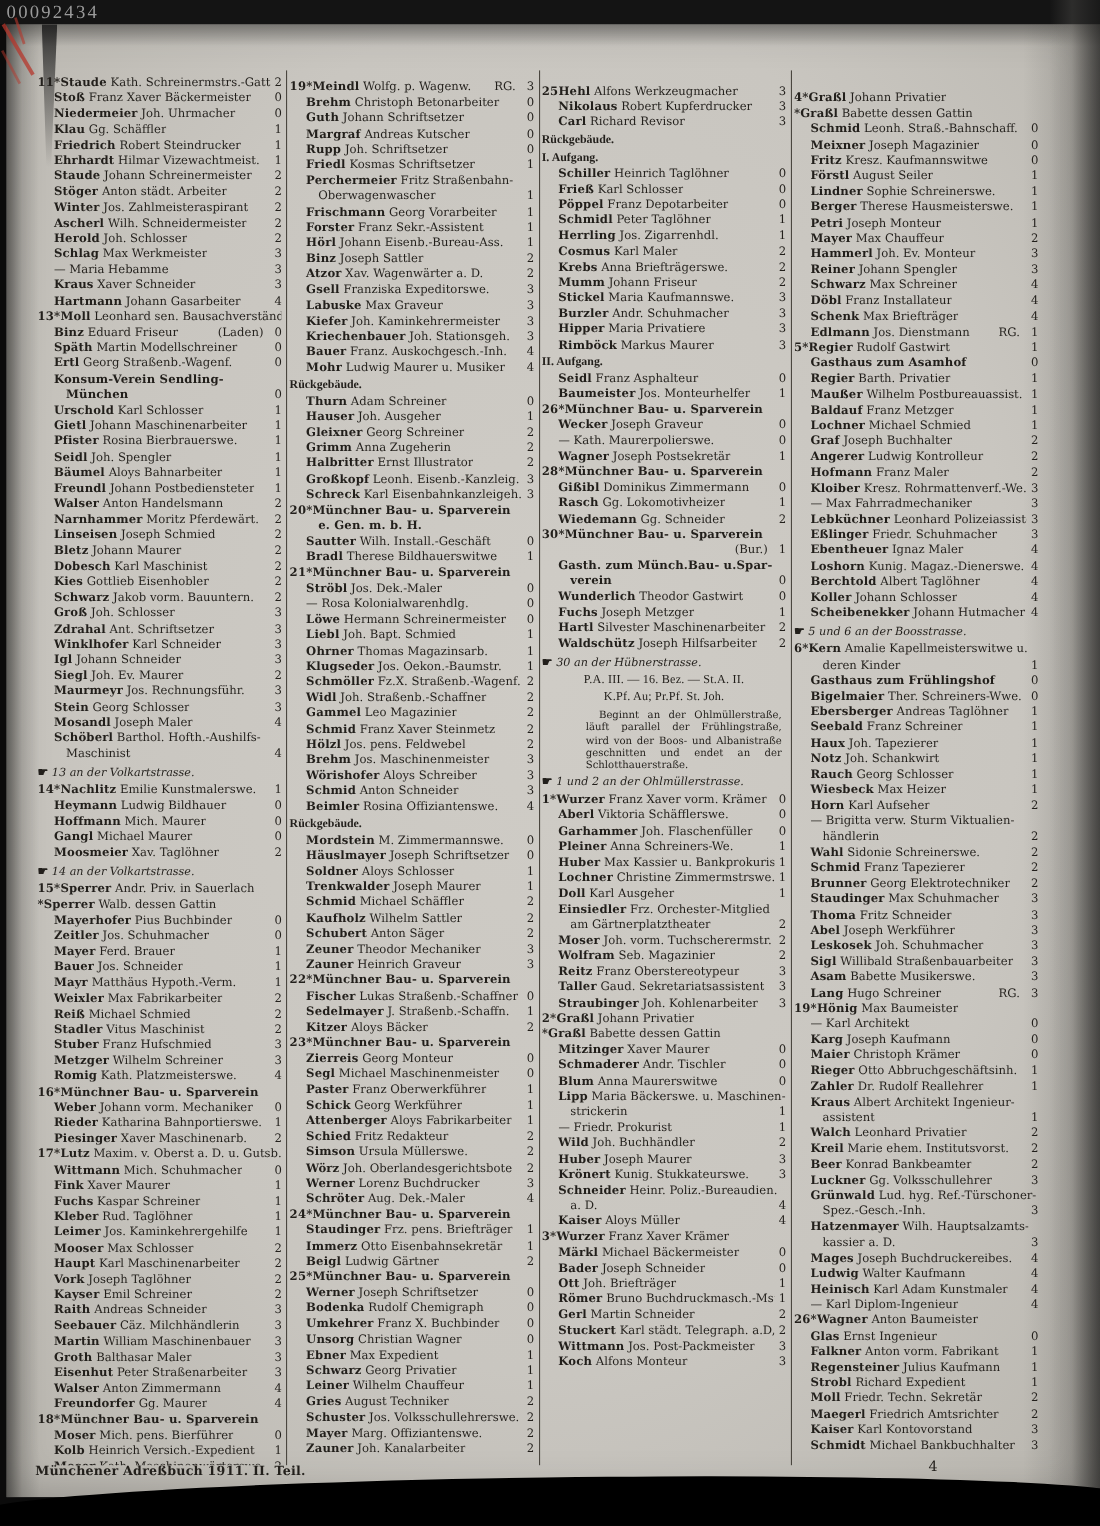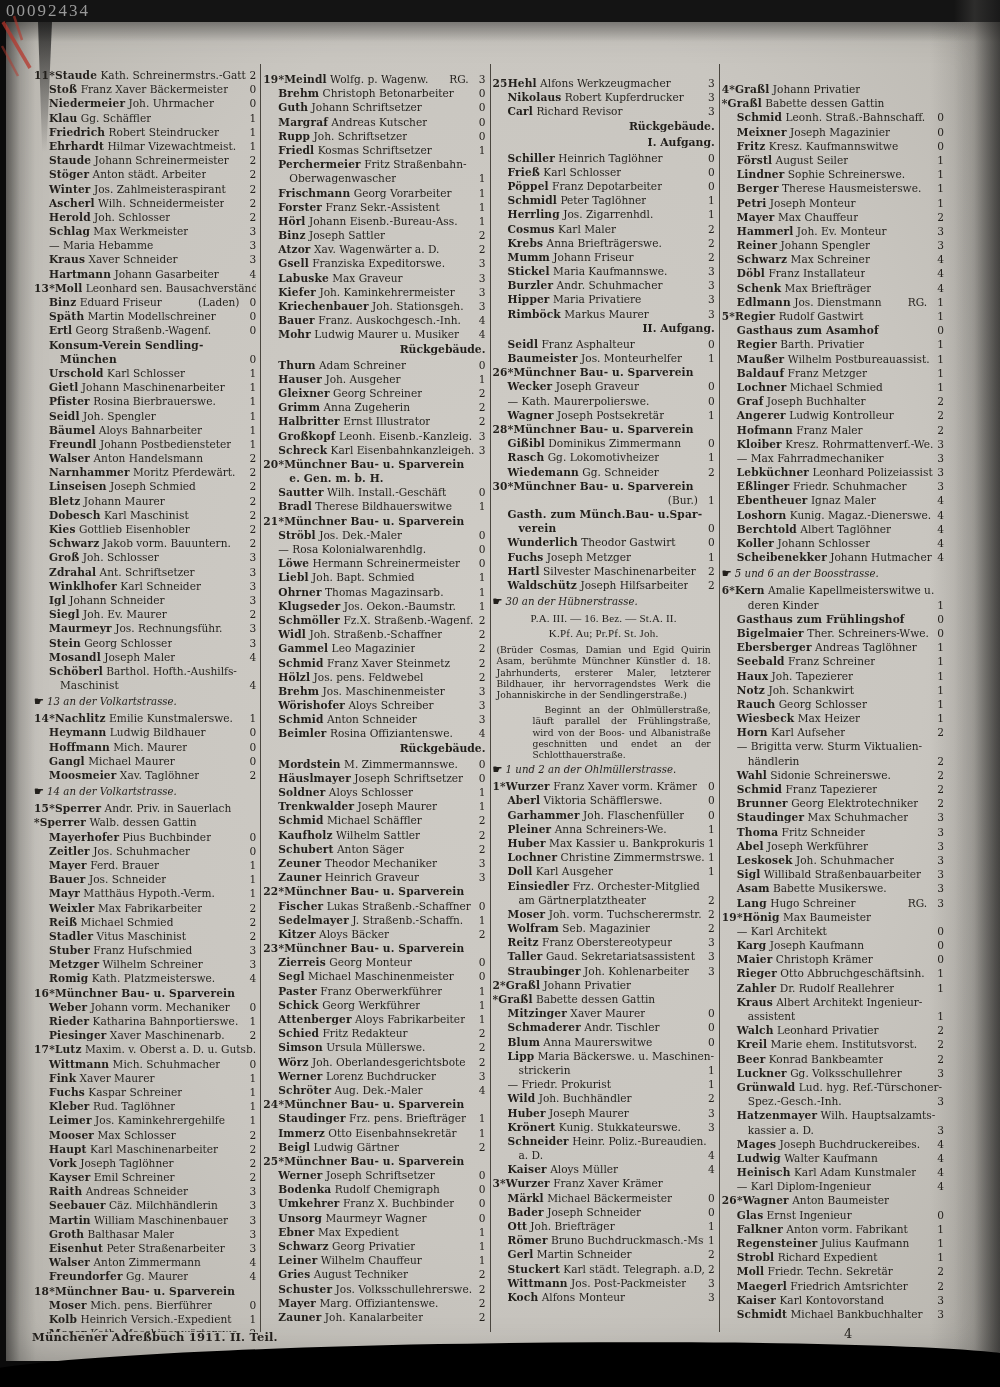--- a/index.html
+++ b/index.html
@@ -34,21 +34,21 @@
   .ln{position:relative;display:flex;height:14.2px;line-height:14.2px;font-size:10.6px;
       white-space:nowrap;overflow:hidden;}
   .ln.noNum{padding-left:15px;}
   .ln.cont{padding-left:26px;}
   .num{font-weight:700;letter-spacing:.2px;flex:0 0 auto;}
   .nm{font-weight:700;letter-spacing:.15px;flex:0 0 auto;}
   .rs{flex:0 1 auto;overflow:hidden;white-space:pre;}
   .fl{margin-left:auto;flex:0 0 auto;text-align:right;padding-left:4px;}
   .xr{margin-left:auto;flex:0 0 auto;}
   .hx .fl{margin-left:6px;}
-  .hd{text-align:right;font-weight:700;font-size:10.8px;height:16px;line-height:16px;}
+  .hd{text-align:left;font-weight:700;font-size:10.8px;height:16px;line-height:16px;font-family:Liberation Serif, serif;}
   .pt{text-align:left;font-size:10.2px;font-style:italic;height:19px;line-height:19px;}
   .pt .hand{font-style:normal;font-weight:700;font-size:11px;}
   .ttl{text-align:center;height:34px;line-height:34px;margin-top:6px;}
   .ttl .star{font-size:15px;font-weight:700;}
   .ttl .tnm{font-size:19px;font-weight:700;letter-spacing:.4px;}
   .ttl .tpost{font-size:15.5px;}
   .sub{text-align:center;font-size:11px;height:15px;line-height:15px;letter-spacing:.2px;font-family:Liberation Serif, serif;}
   .note{font-size:9.2px;line-height:11.2px;text-align:justify;padding:0 4px;}
   .note.n1{margin-top:3px;}
   .note.n2{margin-top:4px;text-indent:12px;padding-left:40px;}
@@ -891,21 +891,21 @@
           <span class="rs"> Rudolf Chemigraph</span>
           <span class="fl">0</span>
         </div>
         <div class="ln noNum">
           <span class="nm">Umkehrer</span>
           <span class="rs"> Franz X. Buchbinder</span>
           <span class="fl">0</span>
         </div>
         <div class="ln noNum">
           <span class="nm">Unsorg</span>
-          <span class="rs"> Maurmeyr Wagner</span>
+          <span class="rs"> Christian Wagner</span>
           <span class="fl">0</span>
         </div>
         <div class="ln noNum">
           <span class="nm">Ebner</span>
           <span class="rs"> Max Expedient</span>
           <span class="fl">1</span>
         </div>
         <div class="ln noNum">
           <span class="nm">Schwarz</span>
           <span class="rs"> Georg Privatier</span>
@@ -1095,21 +1095,20 @@
           <span class="fl">2</span>
         </div>
         <div class="ln noNum">
           <span class="nm">Waldschütz</span>
           <span class="rs"> Joseph Hilfsarbeiter</span>
           <span class="fl">2</span>
         </div>
         <div class="pt"><span class="hand">☛</span><span class="pi"> 30 an der Hübnerstrasse.</span></div>
         <div class="sub">P.A. III. — 16. Bez. — St.A. II.</div>
         <div class="sub">K.Pf. Au;  Pr.Pf. St. Joh.</div>
-        <div class="note n1">(Brüder Cosmas, Damian und Egid Quirin Asam, berühmte Münchner Künstler d. 18. Jahrhunderts, ersterer Maler, letzterer Bildhauer, ihr hervorragendstes Werk die Johanniskirche in der Sendlingerstraße.)</div>
         <div class="note n2">Beginnt an der Ohlmüllerstraße, läuft parallel der Frühlingstraße, wird von der Boos- und Albanistraße geschnitten und endet an der Schlotthauerstraße.</div>
         <div class="pt"><span class="hand">☛</span><span class="pi"> 1 und 2 an der Ohlmüllerstrasse.</span></div>
         <div class="ln">
           <span class="num">1*</span>
           <span class="nm">Wurzer</span>
           <span class="rs"> Franz Xaver vorm. Krämer</span>
           <span class="fl">0</span>
         </div>
         <div class="ln noNum">
           <span class="nm">Aberl</span>

